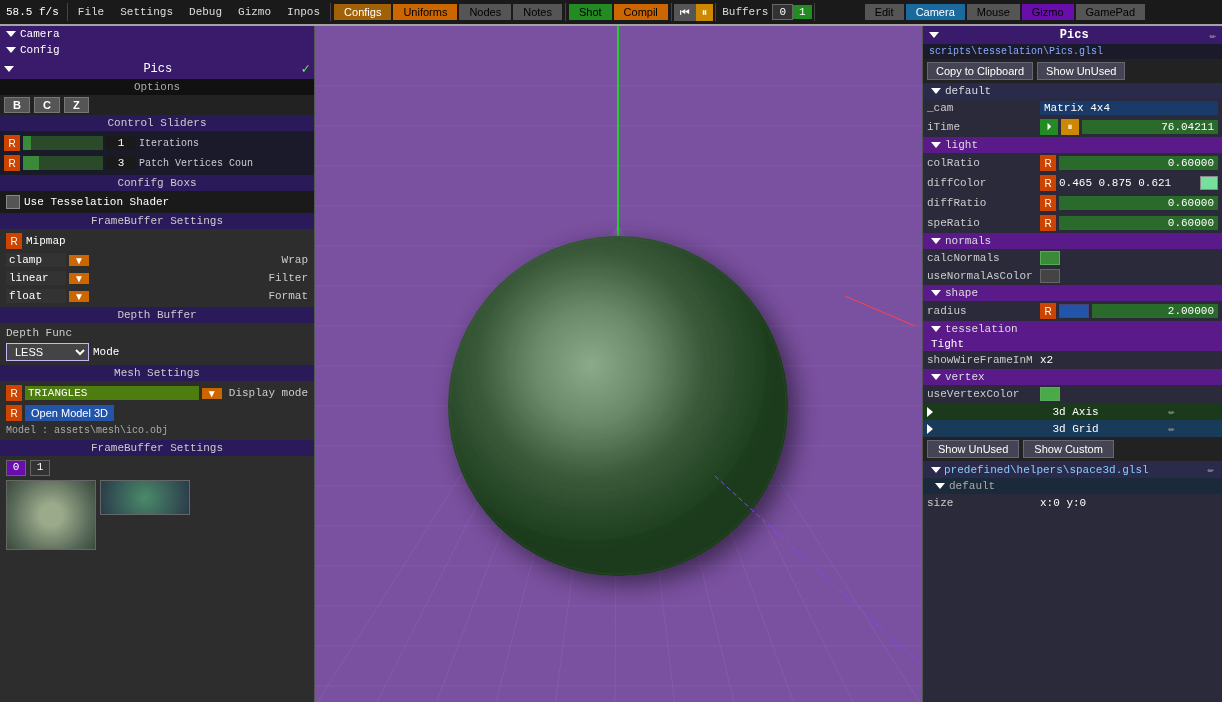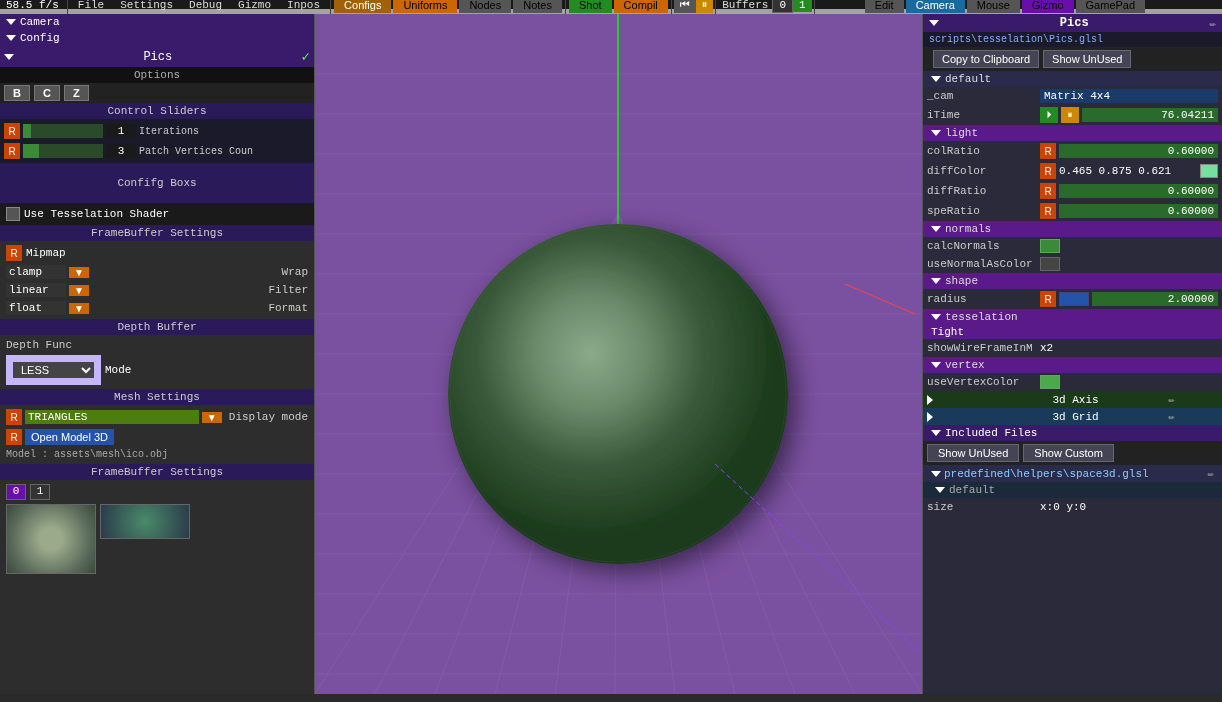--- a/index.html
+++ b/index.html
@@ -1,19 +1,19 @@
 <!DOCTYPE html>
 <html><head>
   <meta charset="utf-8">
   <style>
     * { box-sizing: border-box; margin: 0; padding: 0; }
     body { background: #2a2a2a; font-family: 'Courier New', monospace; font-size: 11px; color: #fff; width: 1222px; height: 702px; overflow: hidden; }
     
     
-    .top-bar { display: flex; align-items: center; height: 14px; background: #1a1a1a; border-bottom: 5px solid #a3a3a3; }
+    .top-bar { display: flex; align-items: center; height: 26px; background: #1a1a1a; border-bottom: 2px solid #a3a3a3; }
     .fps-display { color: #fff; padding: 0 6px; font-size: 11px; }
     .menu-item { padding: 2px 8px; cursor: pointer; color: #ddd; font-size: 11px; }
     .tab-btn { padding: 2px 10px; cursor: pointer; font-size: 11px; border: none; margin: 0 1px; }
     .tab-btn.active { background: #6a0dad; color: #fff; }
     .icon-btn { padding: 2px 6px; background: #555; color: #fff; border: none; cursor: pointer; font-size: 11px; }
     .divider-v { width: 1px; height: 18px; background: #444; margin: 0 2px; }
 
     
     .main-layout { display: flex; height: calc(702px - 22px); }
 
@@ -48,21 +48,21 @@
     .fb-section { padding: 2px 4px; }
     .mipmap-row { display: flex; align-items: center; gap: 4px; padding: 2px; }
     .dropdown-row { display: flex; align-items: center; gap: 3px; padding: 2px; }
     .dropdown-arrow { background: #cc6600; color: #fff; border: none; width: 20px; cursor: pointer; font-size: 10px; }
     .label-right { margin-left: auto; color: #ccc; }
 
     
     .depth-section { padding: 2px 4px; }
     .depth-func-label { color: #ccc; padding: 2px; font-size: 11px; }
     .depth-mode-row { display: flex; align-items: center; gap: 4px; padding: 2px; }
-    .depth-select { background: #444; color: #fff; border: 7px solid #c4b5fd; padding: 1px 4px; font-size: 11px; cursor: pointer; }
+    .depth-select { background: #444; color: #fff; border: 1px solid #c4b5fd; padding: 1px 4px; font-size: 11px; cursor: pointer; }
 
     
     .mesh-section { padding: 2px 4px; }
     .mesh-row { display: flex; align-items: center; gap: 3px; padding: 2px; }
     .model-path { color: #aaa; font-size: 10px; padding: 2px; }
     .open-btn { background: #2255aa; color: #fff; border: none; padding: 2px 6px; cursor: pointer; font-size: 11px; }
 
     
     .bottom-fb { padding: 2px 4px; }
     .fb-nums { display: flex; gap: 4px; padding: 2px; }
@@ -78,21 +78,21 @@
     
     .right-panel { width: 300px; background: #2a2a3a; border-left: 1px solid #555; overflow-y: auto; flex-shrink: 0; }
     
     
     .rp-header { display: flex; align-items: center; background: #3a1a6a; padding: 2px 6px; }
     .rp-title { flex: 1; text-align: center; font-size: 12px; font-weight: bold; }
     .edit-icon { color: #aaa; cursor: pointer; font-size: 11px; }
     
     .rp-filepath { background: #1a1a2a; color: #88aaff; padding: 2px 6px; font-size: 10px; }
     
-    .rp-copy-row { display: flex; align-items: center; gap: 4px; padding: 3px 10px; background: #222; }
+    .rp-copy-row { display: flex; align-items: center; gap: 4px; padding: 3px 4px; background: #222; }
     .copy-btn { background: #445; color: #fff; border: 1px solid #667; padding: 2px 8px; cursor: pointer; font-size: 11px; }
     .show-unused-btn { background: #445; color: #fff; border: 1px solid #667; padding: 2px 8px; cursor: pointer; font-size: 11px; }
     
     
     .rp-group { background: #2a2a4a; color: #ddd; padding: 2px 8px; font-size: 11px; cursor: pointer; display: flex; align-items: center; gap: 4px; }
     .rp-group.purple-bg { background: #5a1a8a; }
     
     
     .prop-row { display: flex; align-items: center; padding: 2px 4px; gap: 3px; min-height: 18px; }
     .prop-name { color: #ccc; font-size: 11px; width: 110px; flex-shrink: 0; }
@@ -208,21 +208,21 @@
       <div class="slider-row">
         <button class="r-btn">R</button>
         <div class="slider-track">
           <div class="slider-fill" style="width:20%;"></div>
         </div>
         <span class="slider-val">3</span>
         <span class="slider-label">Patch Vertices Coun</span>
       </div>
     </div>
 
-    <div style="background:#2a1a5a;color:#ccc;padding:14px 8px;text-align:center;font-size:11px;">Confifg Boxs</div>
+    <div style="background:#2a1a5a;color:#ccc;padding:2px 8px;text-align:center;font-size:11px;">Confifg Boxs</div>
     <div class="config-section">
       <div class="checkbox-row">
         <div class="check-box"></div>
         <span>Use Tesselation Shader</span>
       </div>
     </div>
 
     <div style="background:#2a1a5a;color:#ccc;padding:2px 8px;text-align:center;font-size:11px;">FrameBuffer Settings</div>
     <div class="fb-section">
       <div class="mipmap-row">
@@ -466,24 +466,20 @@
       <span style="flex:1;text-align:center;">3d Axis</span>
       <span class="edit-icon">✏</span>
     </div>
 
     <div class="axis-row" style="background:#1a3a5a;">
       <span class="arrow-right"></span>
       <span style="flex:1;text-align:center;">3d Grid</span>
       <span class="edit-icon">✏</span>
     </div>
 
-    <div class="inc-files-header">
-      <span class="arrow-down"></span>
-      <span>Included Files</span>
-    </div>
     <div class="inc-files-btns">
       <button class="inc-file-btn">Show UnUsed</button>
       <button class="inc-file-btn">Show Custom</button>
     </div>
 
     <div class="file-item">
       <span class="arrow-down"></span>
       <span class="file-item-name">predefined\helpers\space3d.glsl</span>
       <span class="file-edit-icon">✏</span>
     </div>

